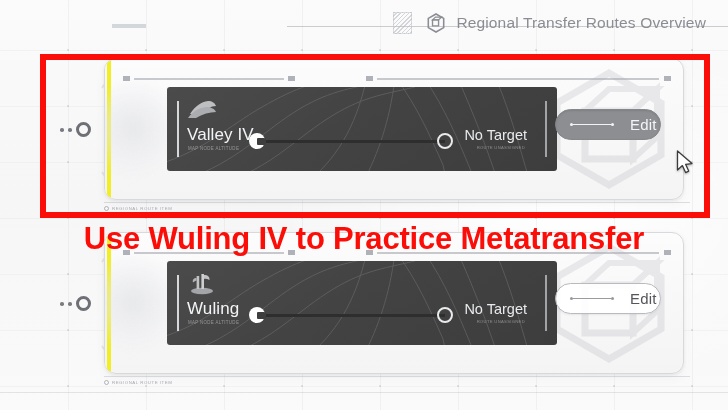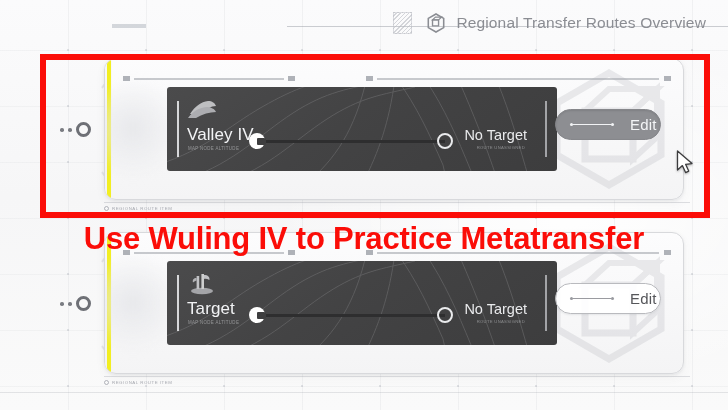--- a/index.html
+++ b/index.html
@@ -584,21 +584,21 @@
         <div class="panel-bar left"></div>
         <div class="panel-bar right"></div>
 
         <svg class="node-icon" viewBox="0 0 30 24">
           <ellipse cx="15" cy="20" rx="11" ry="3.2" fill="#b9babe"></ellipse>
           <rect x="9.6" y="5" width="2.6" height="13" fill="#dcdde0"></rect>
           <rect x="14.4" y="3" width="2.6" height="15" fill="#eceded"></rect>
           <path d="M17 4 C 21 4, 23 6, 22.4 9 C 20.6 8, 18.4 7.6, 17 8z" fill="#dcdde0"></path>
           <path d="M9.6 7 C 6.6 7, 5.2 9, 6 11.4 C 7.4 10.2, 8.6 9.6, 9.6 9.4z" fill="#c9cacd"></path>
         </svg>
-        <div class="node-label">Target</div>
+        <div class="node-label">Wuling</div>
         <div class="node-sub">MAP NODE ALTITUDE</div>
 
         <div class="route">
           <div class="route-line"></div>
           <div class="node-filled"></div>
           <div class="node-hollow"></div>
         </div>
         <div class="target-label">No Target</div>
         <div class="target-sub">ROUTE UNASSIGNED</div>
       </div>

